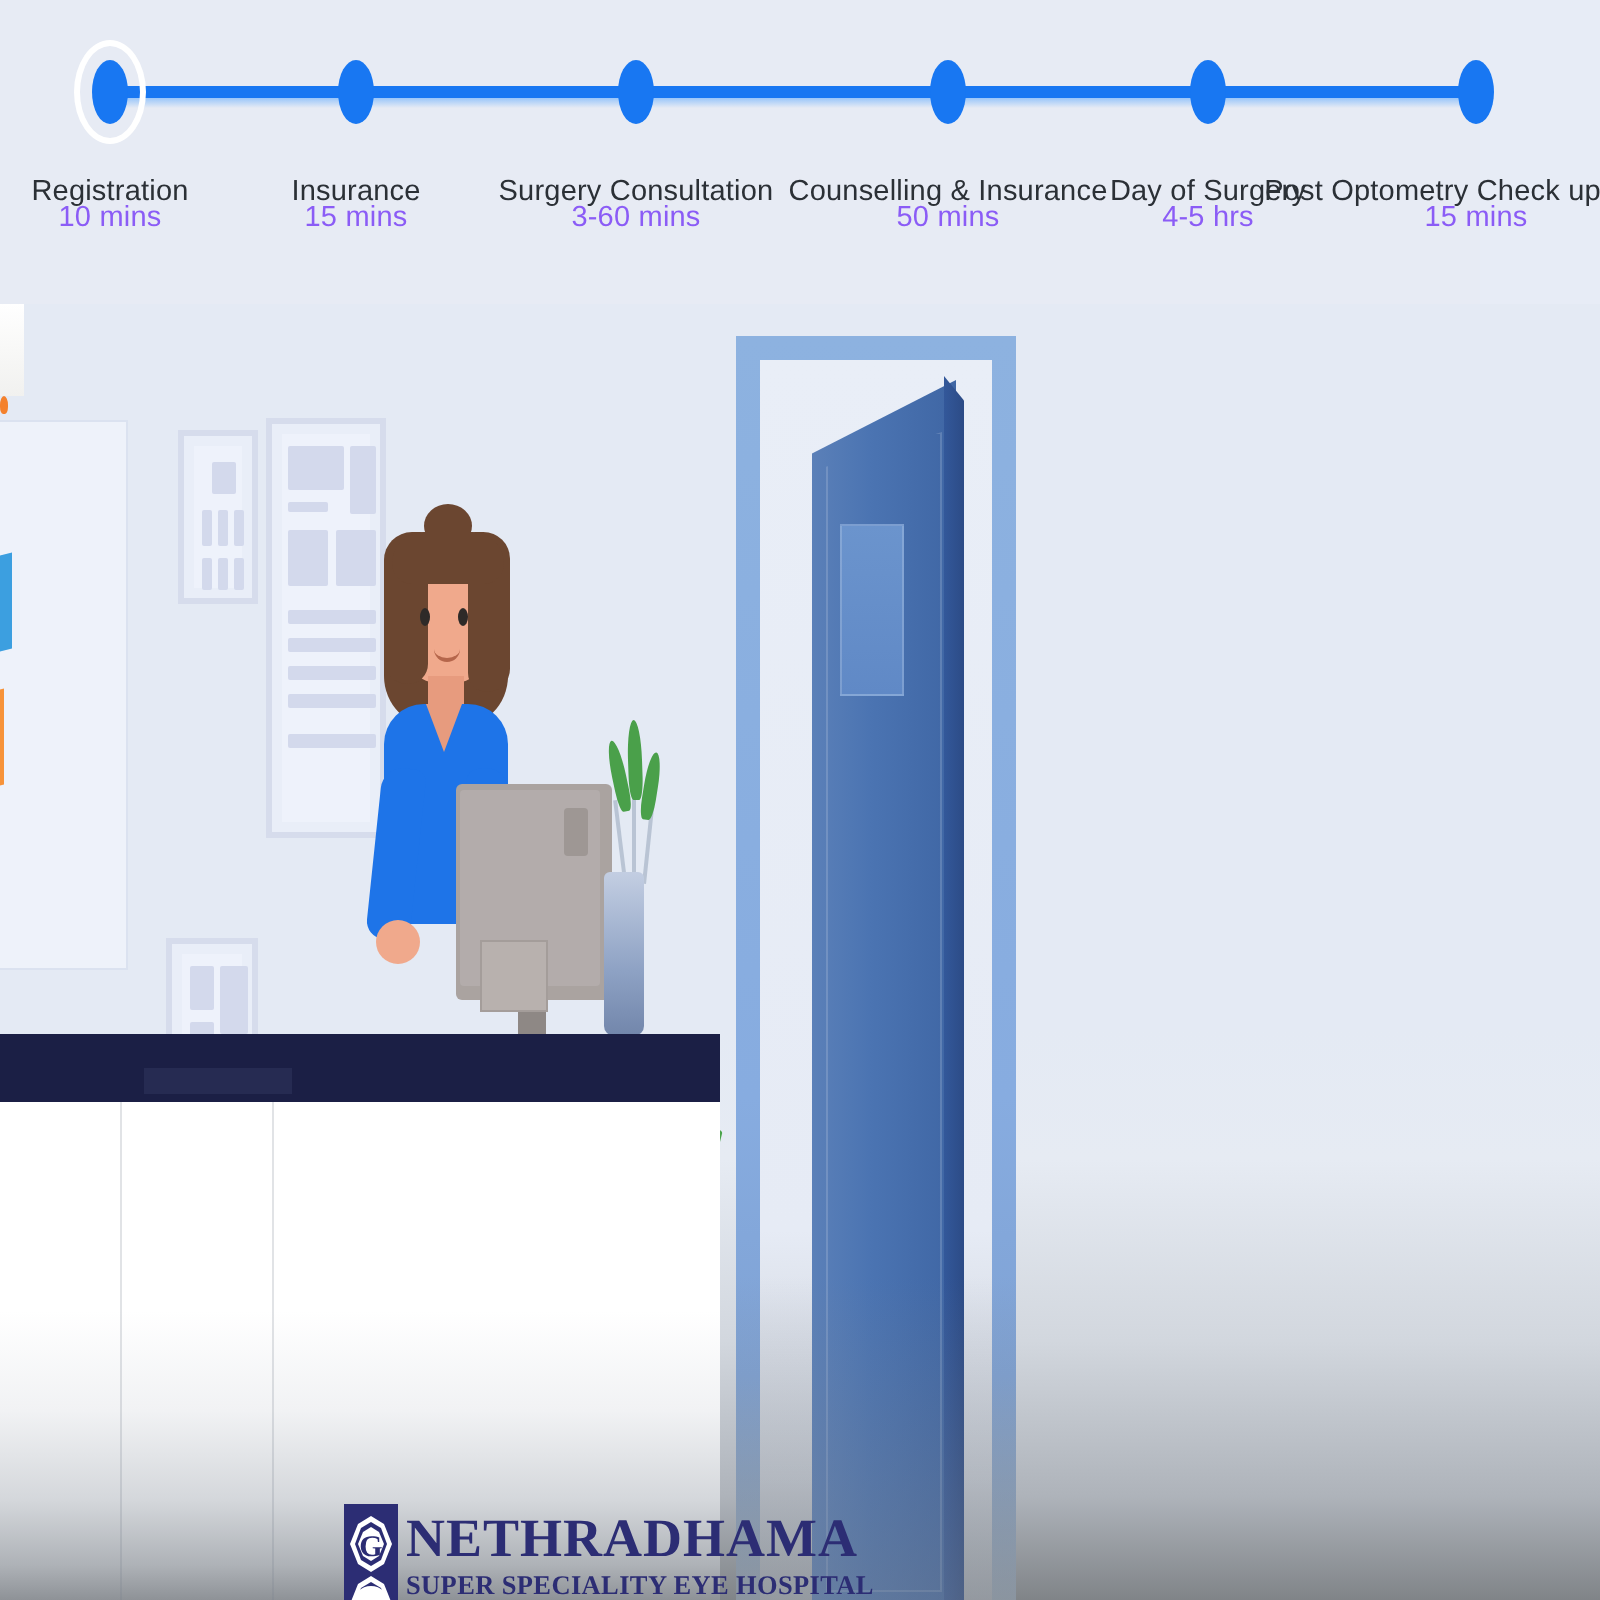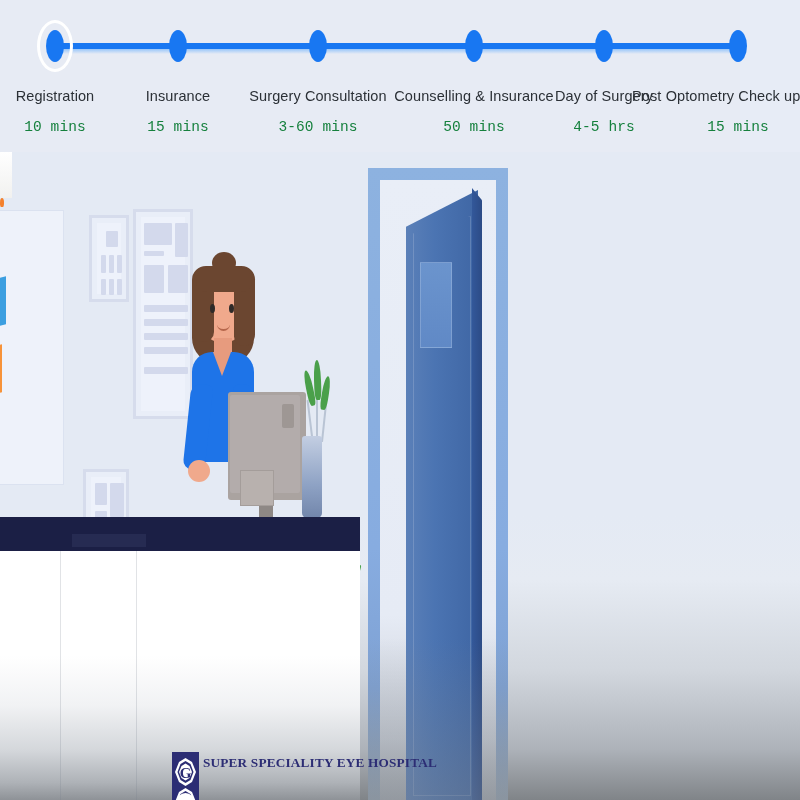--- a/index.html
+++ b/index.html
@@ -75,27 +75,26 @@
     position: absolute;
     top: 88px;
     transform: translateX(-50%);
     white-space: nowrap;
     font-size: 14.5px;
     color: #2b3036;
     letter-spacing: .1px;
   }
   .tl-time {
     position: absolute;
-    top: 119px;
+    top: 101px;
     transform: translateX(-50%);
     white-space: nowrap;
     font-size: 14.5px;
-    color: #15803d;
+    color: #8b5cf6;
     letter-spacing: .1px;
-    font-family: Liberation Mono, monospace;
   }
 
   
   #room {
     position: absolute;
     left: 0; top: 152px;
     width: 800px;
     height: 648px;
     background: linear-gradient(to bottom,
         #e4eaf4 0%,
@@ -566,20 +565,21 @@
           <text x="13.5" y="26" font-family="Liberation Serif, serif" font-size="15" font-weight="bold" fill="#2c2d74" text-anchor="middle">G</text>
           <path d="M13.5 36 L20 40 L24 50 L20 60 L13.5 64 L7 60 L3 50 L7 40 Z" fill="#ffffff"></path>
           <path d="M13.5 39 L18.5 42 L21.5 50 L18.5 58 L13.5 61 L8.5 58 L5.5 50 L8.5 42 Z" fill="#2c2d74"></path>
           <ellipse cx="13.5" cy="50" rx="9" ry="9" fill="#ffffff"></ellipse>
           <path d="M4 74 Q13.5 64 23 74 Q13.5 84 4 74 Z" fill="#ffffff"></path>
           <circle cx="13.5" cy="74" r="4.5" fill="#2c2d74"></circle>
           <circle cx="13.5" cy="74" r="1.8" fill="#ffffff"></circle>
         </svg>
       </div>
       <div id="logo-text">
+        <div id="logo-name">NETHRADHAMA</div>
         <div id="logo-sub">SUPER SPECIALITY EYE HOSPITAL</div>
 
       </div>
     </div>
 
     <div id="door-wrap">
       <div id="door-frame"></div>
       <div id="door-opening"></div>
       <div id="door-panel"></div>
       <div id="door-inset"></div>

